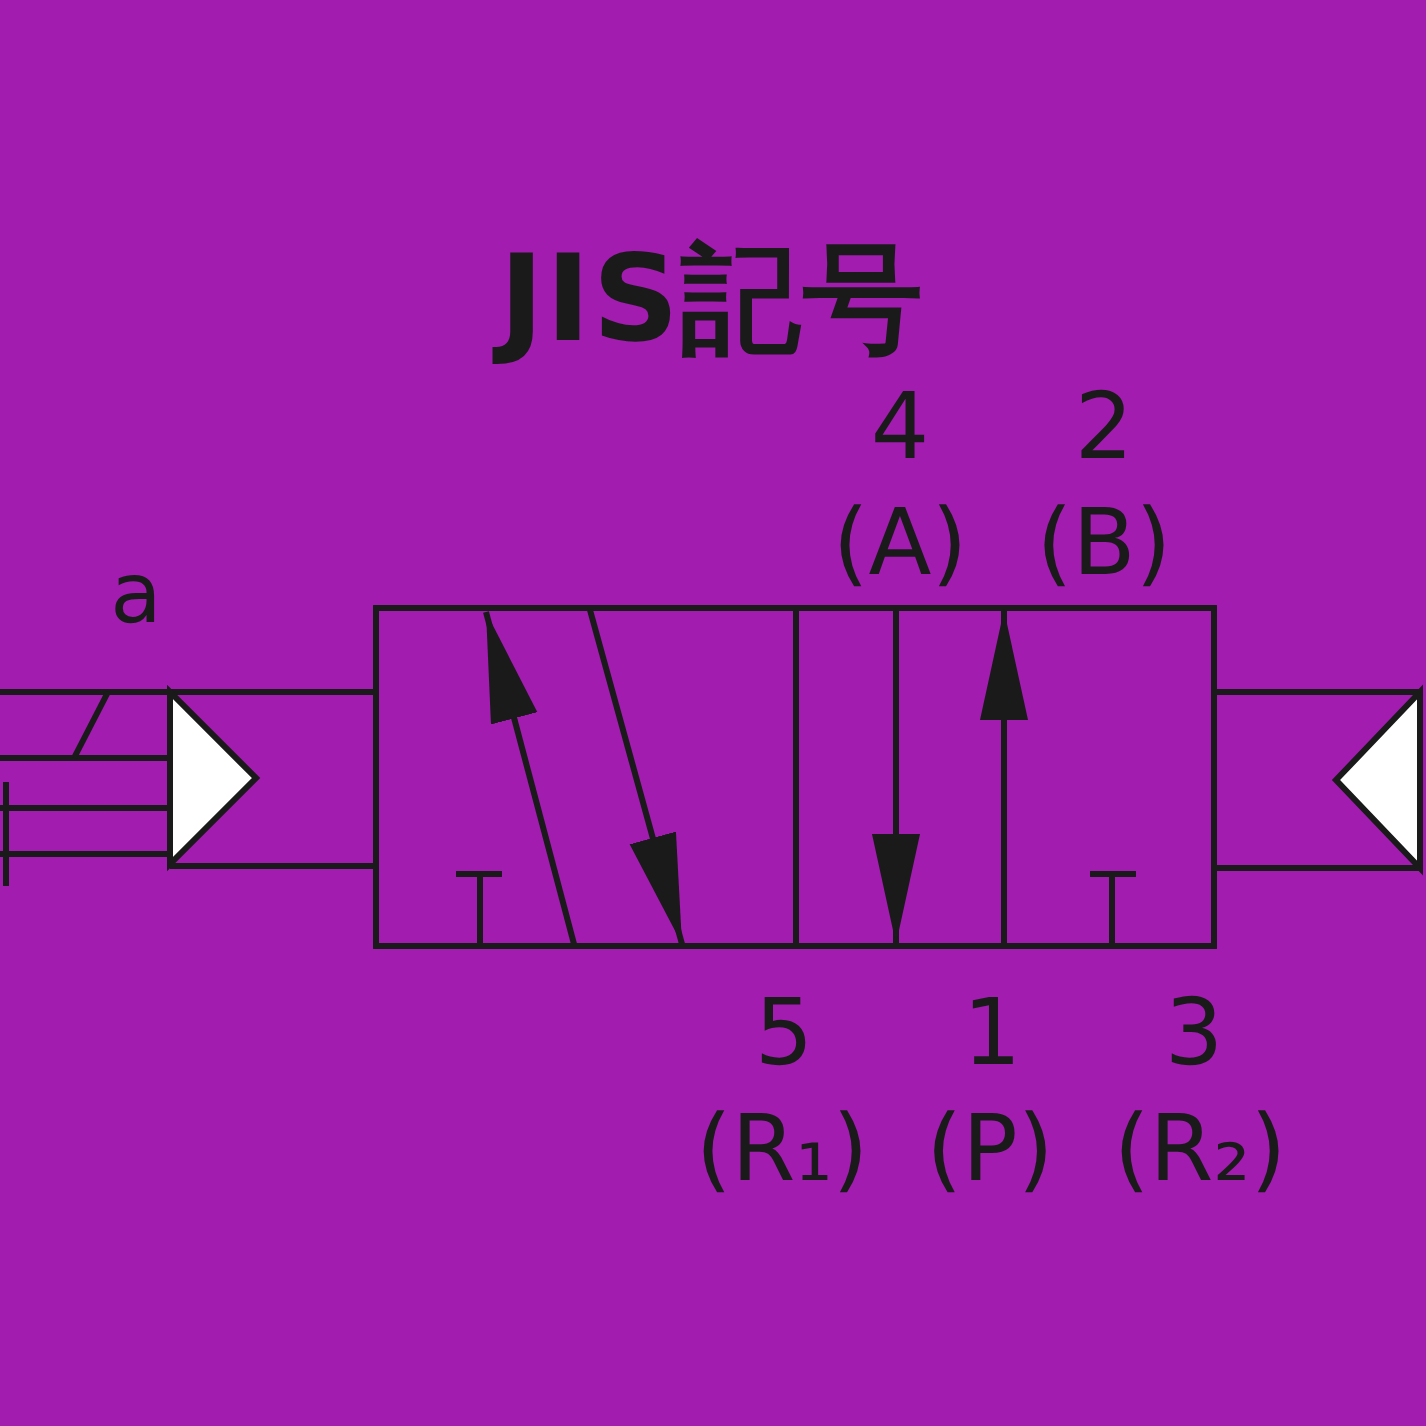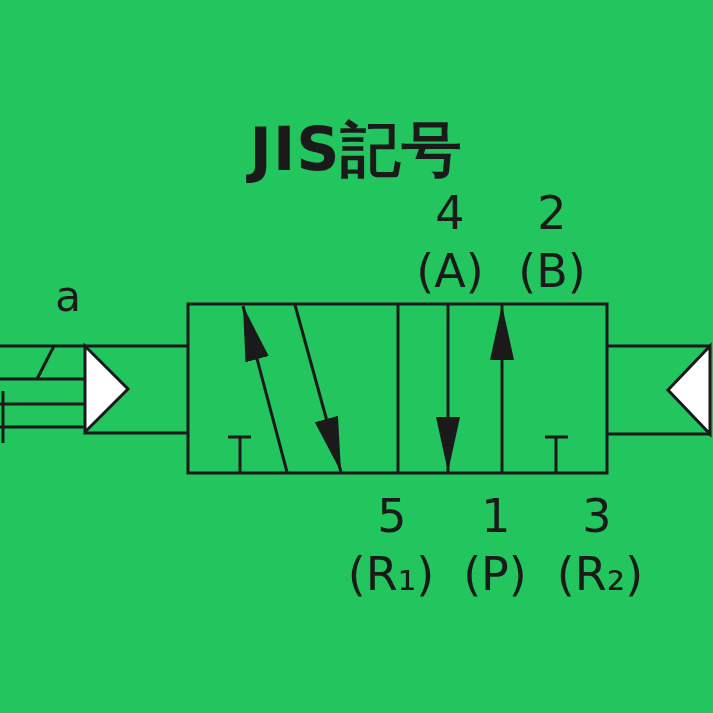--- a/index.html
+++ b/index.html
@@ -1,20 +1,20 @@
 <!DOCTYPE html>
 <html><head>
 <meta charset="utf-8">
 <style>
   html,body{margin:0;padding:0;}
   body{
     width:713px;height:713px;background:#ffffff;overflow:hidden;
     font-family:"Liberation Sans",sans-serif;
   }
-  .stage{position:relative;width:713px;height:713px;background:#22c55e;}
+  .stage{position:relative;width:713px;height:713px;background:#a21caf;}
   svg{position:absolute;left:0;top:0;}
   .ln{stroke:#1a1a1a;stroke-width:3;fill:none;stroke-linecap:butt;}
   .openshape{fill:#ffffff;stroke:#1a1a1a;stroke-width:3;stroke-linejoin:miter;}
   text{fill:#1a1a1a;font-family:"DejaVu Sans","Liberation Sans",sans-serif;}
   .title-text{font-size:60px;font-weight:700;letter-spacing:1px;}
   .port-num{font-size:46px;font-weight:400;}
   .port-name{font-size:46px;font-weight:400;}
   .act-label{font-size:42px;font-weight:400;}
 </style>
 </head>

